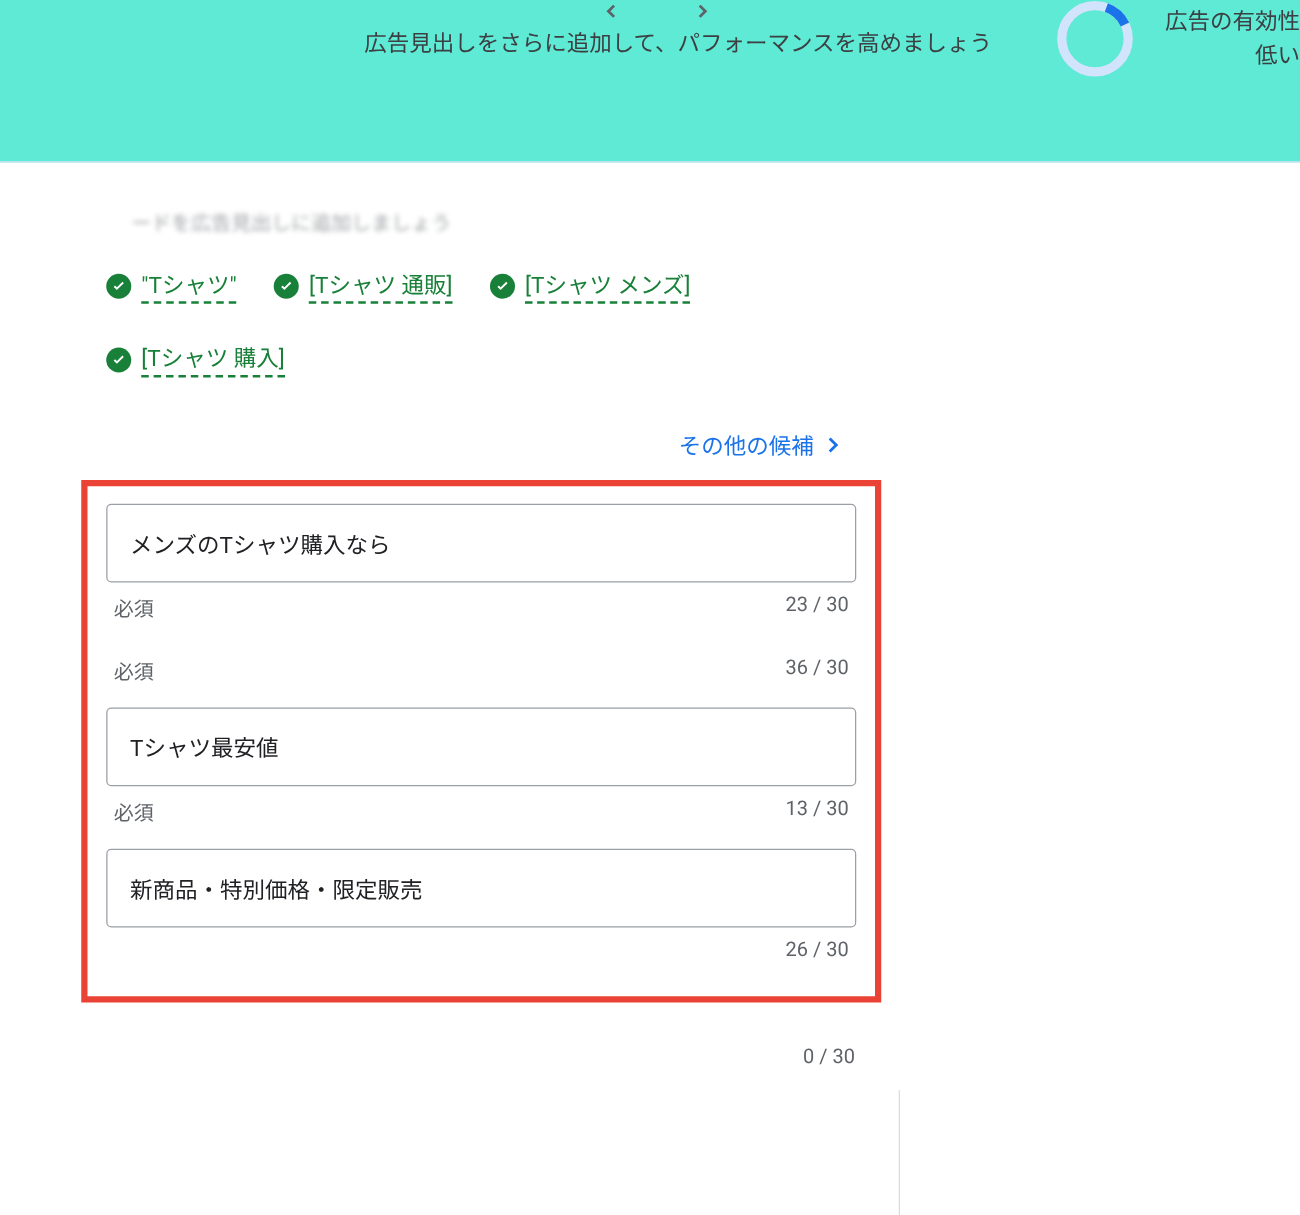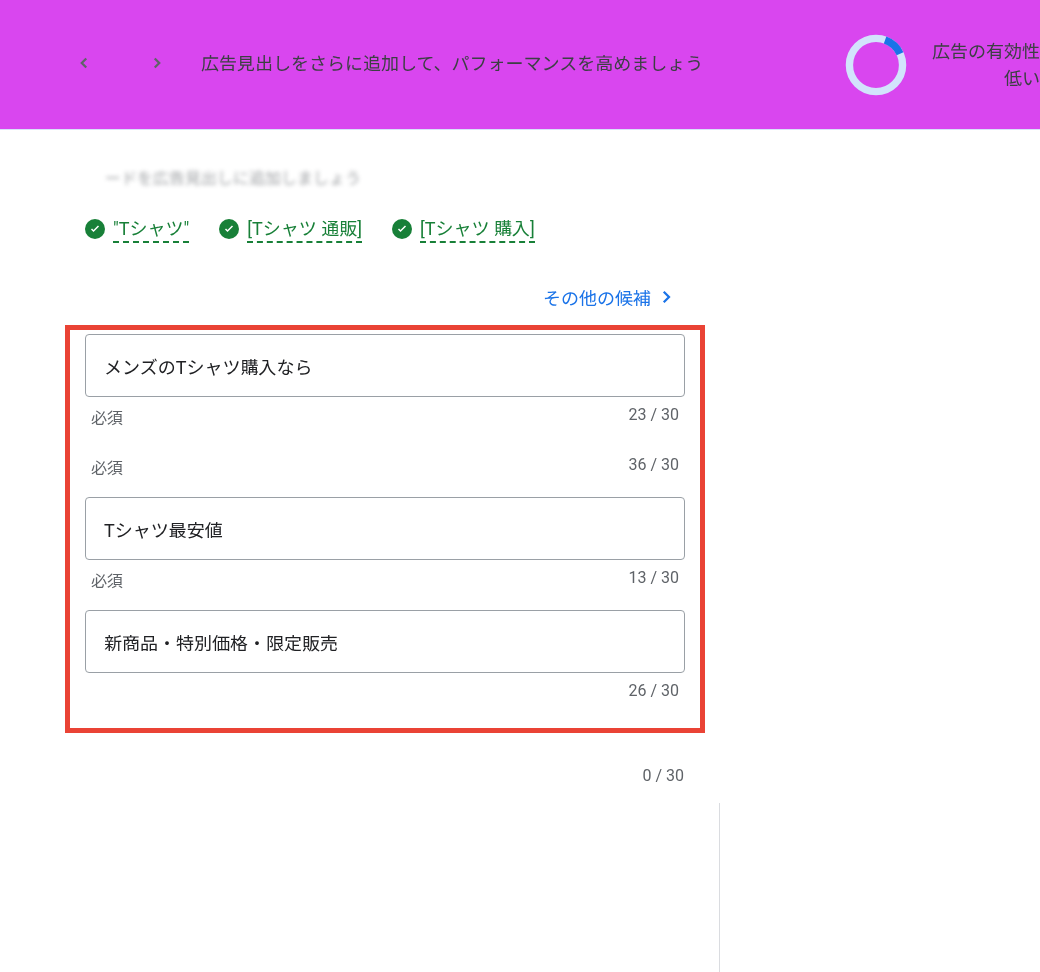--- a/index.html
+++ b/index.html
@@ -4,28 +4,29 @@
   <style>
     * { box-sizing: border-box; margin: 0; padding: 0; }
     body {
       font-family: 'Roboto', 'Noto Sans JP', Arial, sans-serif;
       background: #fff;
       width: 1040px;
       height: 972px;
       overflow: hidden;
     }
     .top-banner {
-      background: #d946ef;
+      background: #5eead4;
       height: 130px;
       width: 100%;
       display: flex;
       align-items: center;
       padding: 0 30px 0 75px;
       border-bottom: 1px solid #d8e2f8;
       position: relative;
+      flex-direction: column;
     }
     .nav-arrows {
       display: flex;
       gap: 55px;
       margin-right: 35px;
     }
     .nav-arrow {
       color: #5f6368;
       cursor: pointer;
     }
@@ -118,21 +119,21 @@
       font-size: 18px;
       display: inline-flex;
       align-items: center;
       gap: 6px;
       margin-top: 11px;
     }
     .more-link svg { width: 18px; height: 18px; fill: none; stroke: #1a73e8; stroke-width: 3; }
     .highlight-box {
       border: 5px solid #ea4335;
       margin: 0 15px;
-      padding: 4px 15px 10px 15px;
+      padding: 14px 15px 10px 15px;
     }
     .headline-input {
       width: 100%;
       border: 1px solid #9aa0a6;
       border-radius: 4px;
       padding: 20px 18px;
       font-size: 18px;
       color: #202124;
       outline: none;
       font-family: inherit;
@@ -204,20 +205,28 @@
             </svg>
           </span>
         <span class="chip-label">[Tシャツ 通販]</span>
       </div>
       <div class="chip">
         <span class="check-icon">
             <svg viewBox="0 0 24 24">
               <path d="M5 12l4 4 10-10" fill="none" stroke="white" stroke-width="3"></path>
             </svg>
           </span>
+        <span class="chip-label">[Tシャツ メンズ]</span>
+      </div>
+      <div class="chip">
+        <span class="check-icon">
+            <svg viewBox="0 0 24 24">
+              <path d="M5 12l4 4 10-10" fill="none" stroke="white" stroke-width="3"></path>
+            </svg>
+          </span>
         <span class="chip-label">[Tシャツ 購入]</span>
       </div>
     </div>
 
     <div class="more-candidates">
       <span class="more-link">
         <span>その他の候補</span>
         <svg viewBox="0 0 24 24">
             <path d="M9 5l7 7-7 7"></path>
           </svg>

